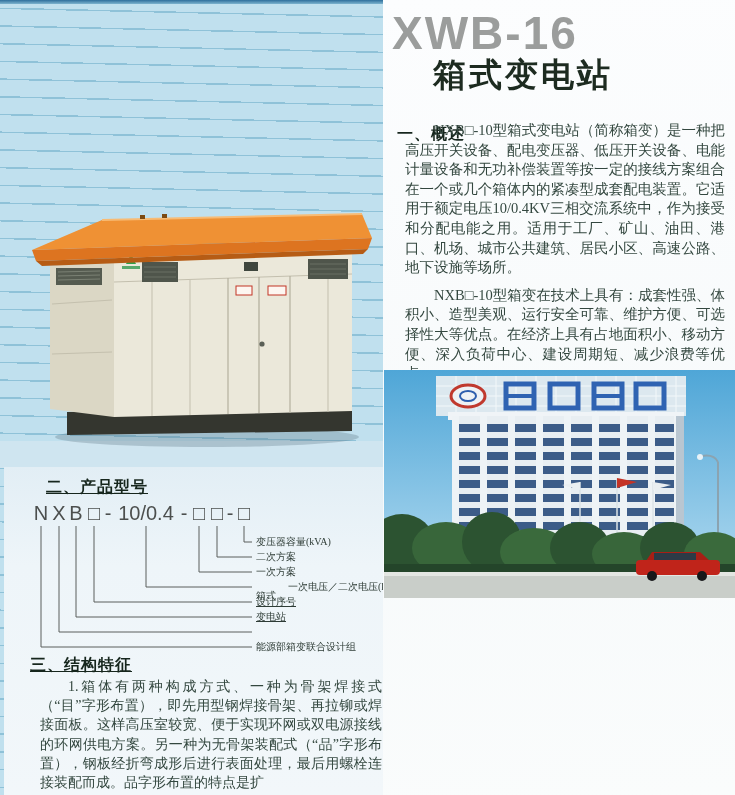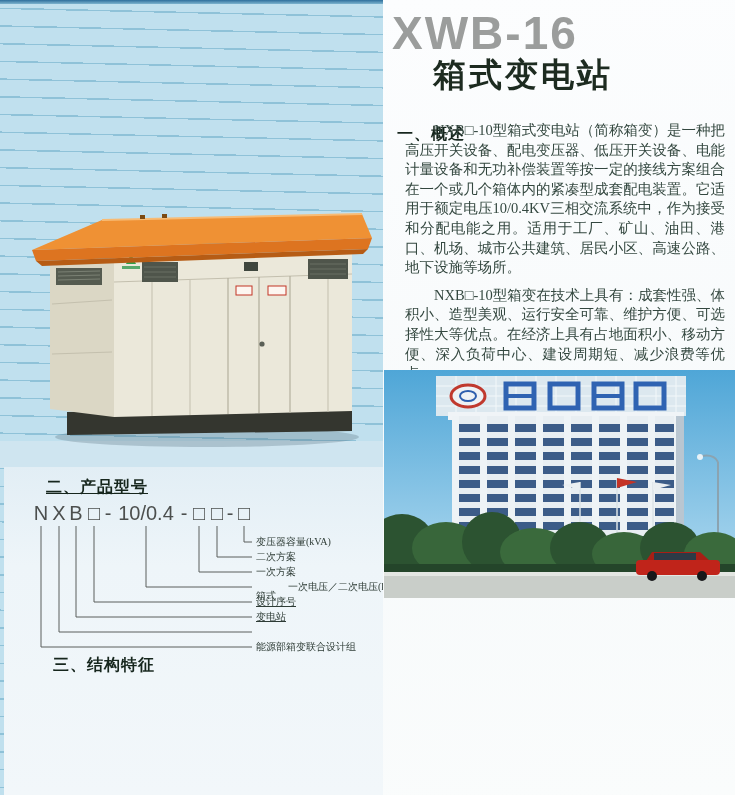--- a/index.html
+++ b/index.html
@@ -176,21 +176,24 @@
 
   <div class="model-label" style="top:535px;">变压器容量(kVA)</div>
   <div class="model-label" style="top:550px;">二次方案</div>
   <div class="model-label" style="top:565px;">一次方案</div>
   <div class="model-label" style="top:580px;margin-left:32px;">一次电压／二次电压(kV)</div>
   <div class="model-label" style="top:595px;text-decoration:underline;">设计序号</div>
   <div class="model-label" style="top:610px;text-decoration:underline;">变电站</div>
   <div class="model-label" style="top:589px;">箱式</div>
   <div class="model-label" style="top:640px;">能源部箱变联合设计组</div>
 
-  <div class="sec-heading" style="left:53px;top:655px;">三、结构特征</div>
+  <div class="sec-heading" style="left:30px;top:655px;text-decoration:underline;">三、结构特征</div>
+  <div class="left-text" style="left:40px;top:677px;">
+    <p class="indent">1.箱体有两种构成方式、一种为骨架焊接式（“目”字形布置），即先用型钢焊接骨架、再拉铆或焊接面板。这样高压室较宽、便于实现环网或双电源接线的环网供电方案。另一种为无骨架装配式（“品”字形布置），钢板经折弯成形后进行表面处理，最后用螺栓连接装配而成。品字形布置的特点是扩</p>
+  </div>
 
   <div class="right-panel"></div>
 
   <div class="title">XWB-16</div>
   <div class="subtitle">箱式变电站</div>
 
   <div class="sec-heading" style="left:397px;top:97px;margin-top:27px;">一、概述</div>
 
   <div class="para-block" style="left:397px;top:113px;">
     <p class="indent">NXB□-10型箱式变电站（简称箱变）是一种把高压开关设备、配电变压器、低压开关设备、电能计量设备和无功补偿装置等按一定的接线方案组合在一个或几个箱体内的紧凑型成套配电装置。它适用于额定电压10/0.4KV三相交流系统中，作为接受和分配电能之用。适用于工厂、矿山、油田、港口、机场、城市公共建筑、居民小区、高速公路、地下设施等场所。</p>

